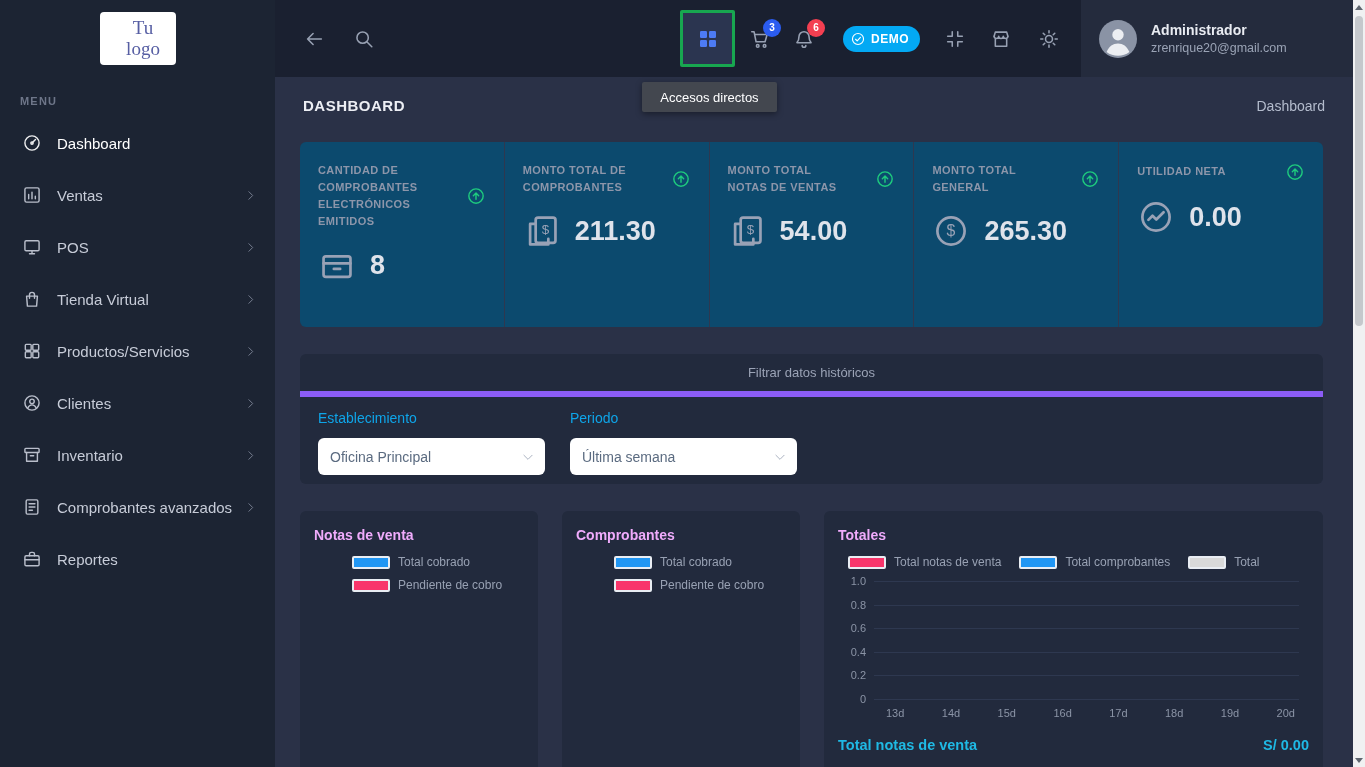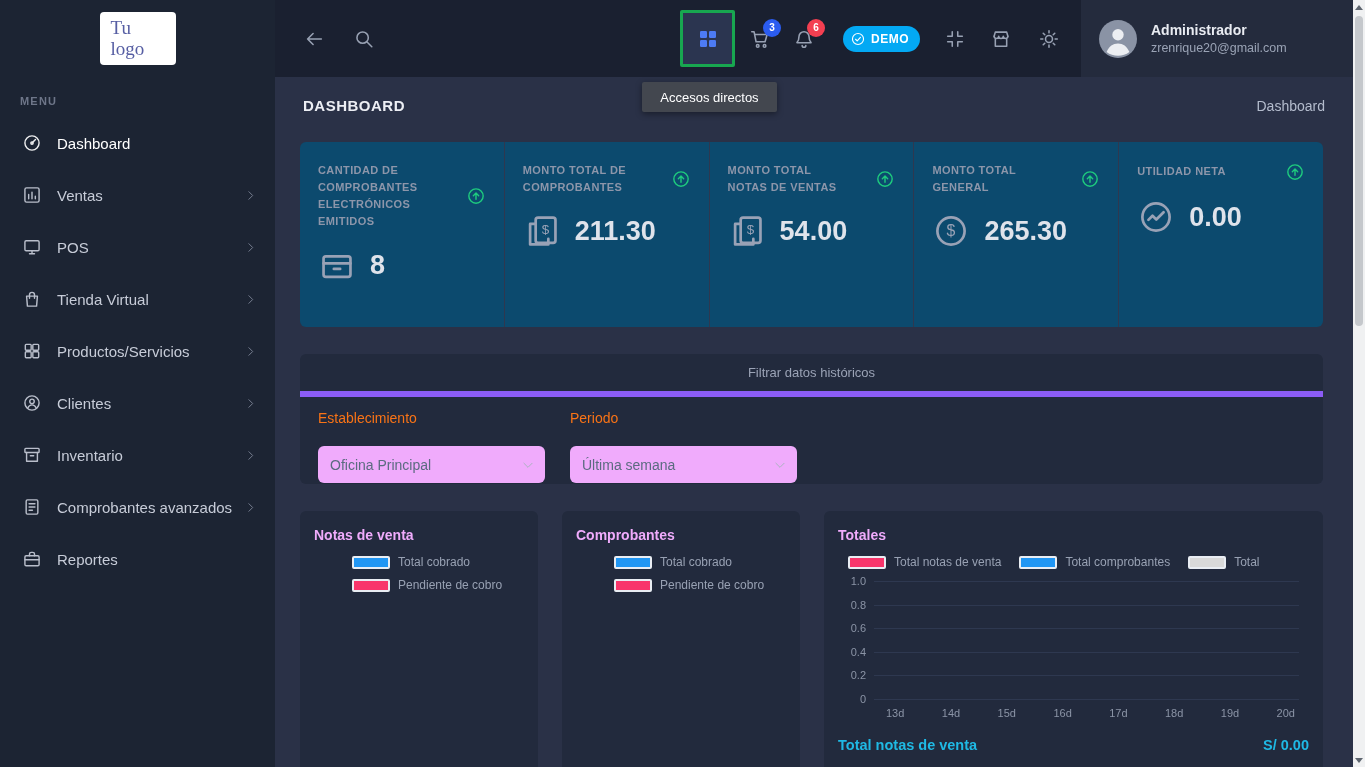--- a/index.html
+++ b/index.html
@@ -8,21 +8,21 @@
   #app { position:relative; width:1365px; height:767px; }
 
   svg { display:block; }
   .stroke { fill:none; stroke:currentColor; stroke-width:1.7; stroke-linecap:round; stroke-linejoin:round; }
 
   
   .sidebar { position:absolute; left:0; top:0; width:275px; height:100%; background:#1c2433; z-index:5; }
   .logo-wrap { height:77px; display:flex; align-items:center; justify-content:center; }
   .logo-box { width:76px; height:53px; background:#ffffff; border-radius:4px;
               display:flex; flex-direction:column; justify-content:center; padding-left:11px; }
-  .logo-box span { font-family:"Liberation Serif", serif; color:#565ea3; font-size:19px; line-height:1.08; }
+  .logo-box span { font-family:"Liberation Serif", serif; color:#565ea3; font-size:19px; line-height:1.08;text-align:center; }
   .menu-label { margin:18px 0 10px 20px; font-size:11px; letter-spacing:1.2px; color:#6e7689; font-weight:bold; }
   .nav-item { display:flex; align-items:center; padding:16px 18px 16px 22px; color:#c7ccd8; font-size:15px; cursor:pointer; }
   .nav-item.active { color:#ffffff; }
   .nav-item .sicon { width:20px; height:20px; margin-right:15px; flex:none; opacity:.92; }
   .nav-item .nav-label { flex:1; line-height:19px; }
   .nav-item .chev { width:13px; height:13px; color:#7c8496; flex:none; }
 
   
   .topbar { position:absolute; left:275px; top:0; right:12px; height:77px; background:#1a2030; z-index:6; }
   .tb-left { position:absolute; left:28px; top:0; height:77px; display:flex; align-items:center; gap:28px; color:#98a1b3; }
@@ -64,22 +64,22 @@
   .stat-title { font-size:11px; font-weight:bold; color:#8d96aa; letter-spacing:.4px; line-height:1.55; max-width:122px; }
   .arrow-circle { width:20px; height:20px; flex:none; color:#1ecb7e; }
   .stat-value-row { display:flex; align-items:center; gap:14px; margin-top:16px; color:#99a2b6; }
   .stat-value-row .cicon { width:38px; height:38px; }
   .stat-value { font-size:27px; font-weight:bold; color:#dfe3eb; }
 
   .filter { margin-top:27px; background:#222a3d; border-radius:6px; height:130px; }
   .filter-title { text-align:center; font-size:13px; color:#9ba3b6; padding:11px 0; border-bottom:6px solid #8b5cf6; }
   .filter-body { display:flex; gap:25px; padding:13px 18px; }
   .field { width:227px; }
-  .field-label { font-size:14px; color:#f97316; margin-bottom:20px; }
-  .select { height:37px; background:#f0abfc; border-radius:6px; display:flex; align-items:center; justify-content:space-between;
+  .field-label { font-size:14px; color:#0ea5e9; margin-bottom:12px; }
+  .select { height:37px; background:#ffffff; border-radius:6px; display:flex; align-items:center; justify-content:space-between;
             padding:0 10px 0 12px; font-size:14px; color:#5b6b80; cursor:pointer; }
   .select .chev-d { width:14px; height:14px; color:#aab2c0; }
 
   .charts { margin-top:27px; display:flex; gap:24px; align-items:stretch; height:300px; }
   .panel { background:#222a3d; border-radius:6px; padding:16px 14px; }
   .panel.small { width:238px; }
   .panel.large { flex:1; }
   .panel-title { font-size:14px; font-weight:bold; color:#f0abfc; }
   .legend-v { margin-top:12px; display:flex; flex-direction:column; gap:9px; padding-left:38px; }
   .legend-item { display:flex; align-items:center; gap:8px; font-size:12px; color:#98a1b3; }

